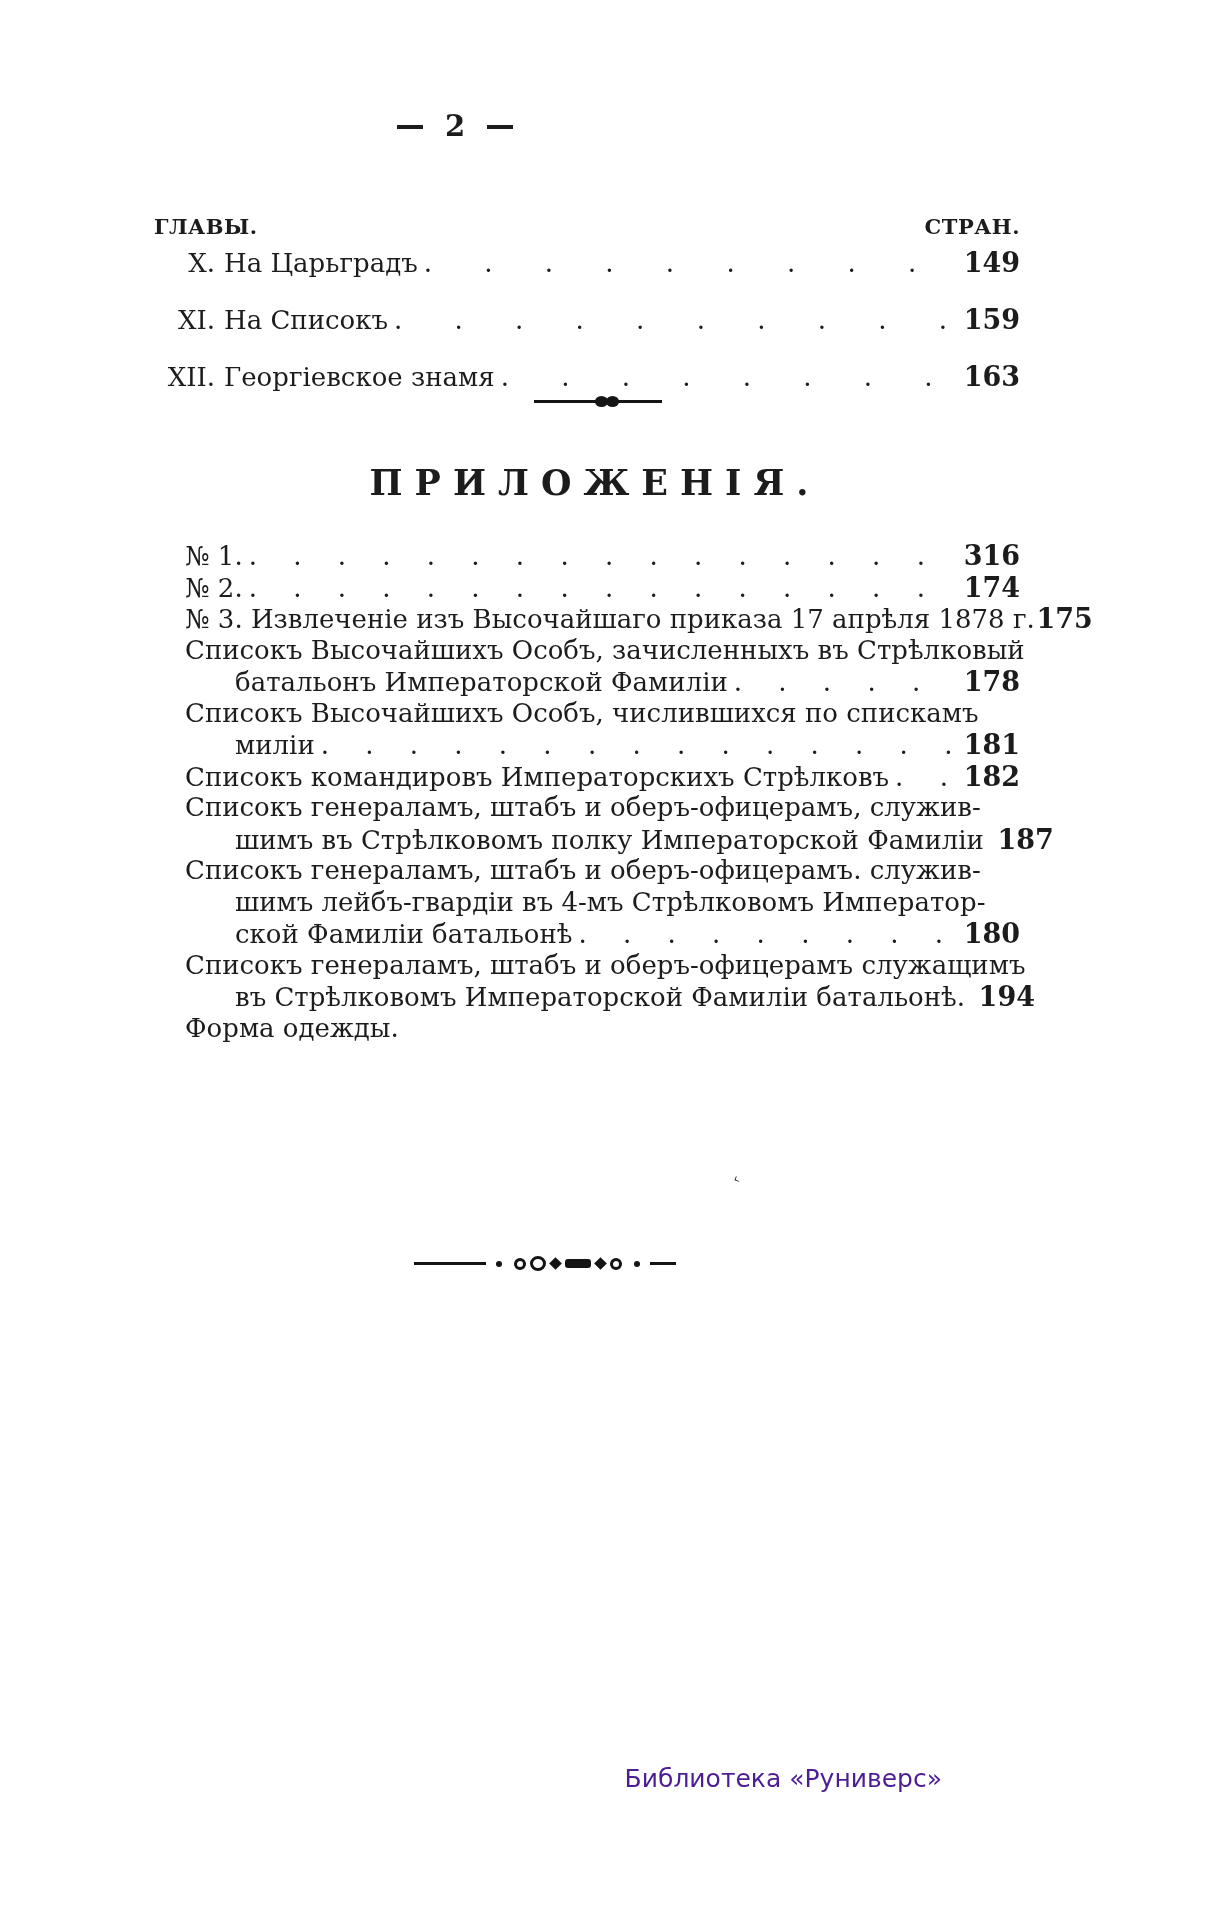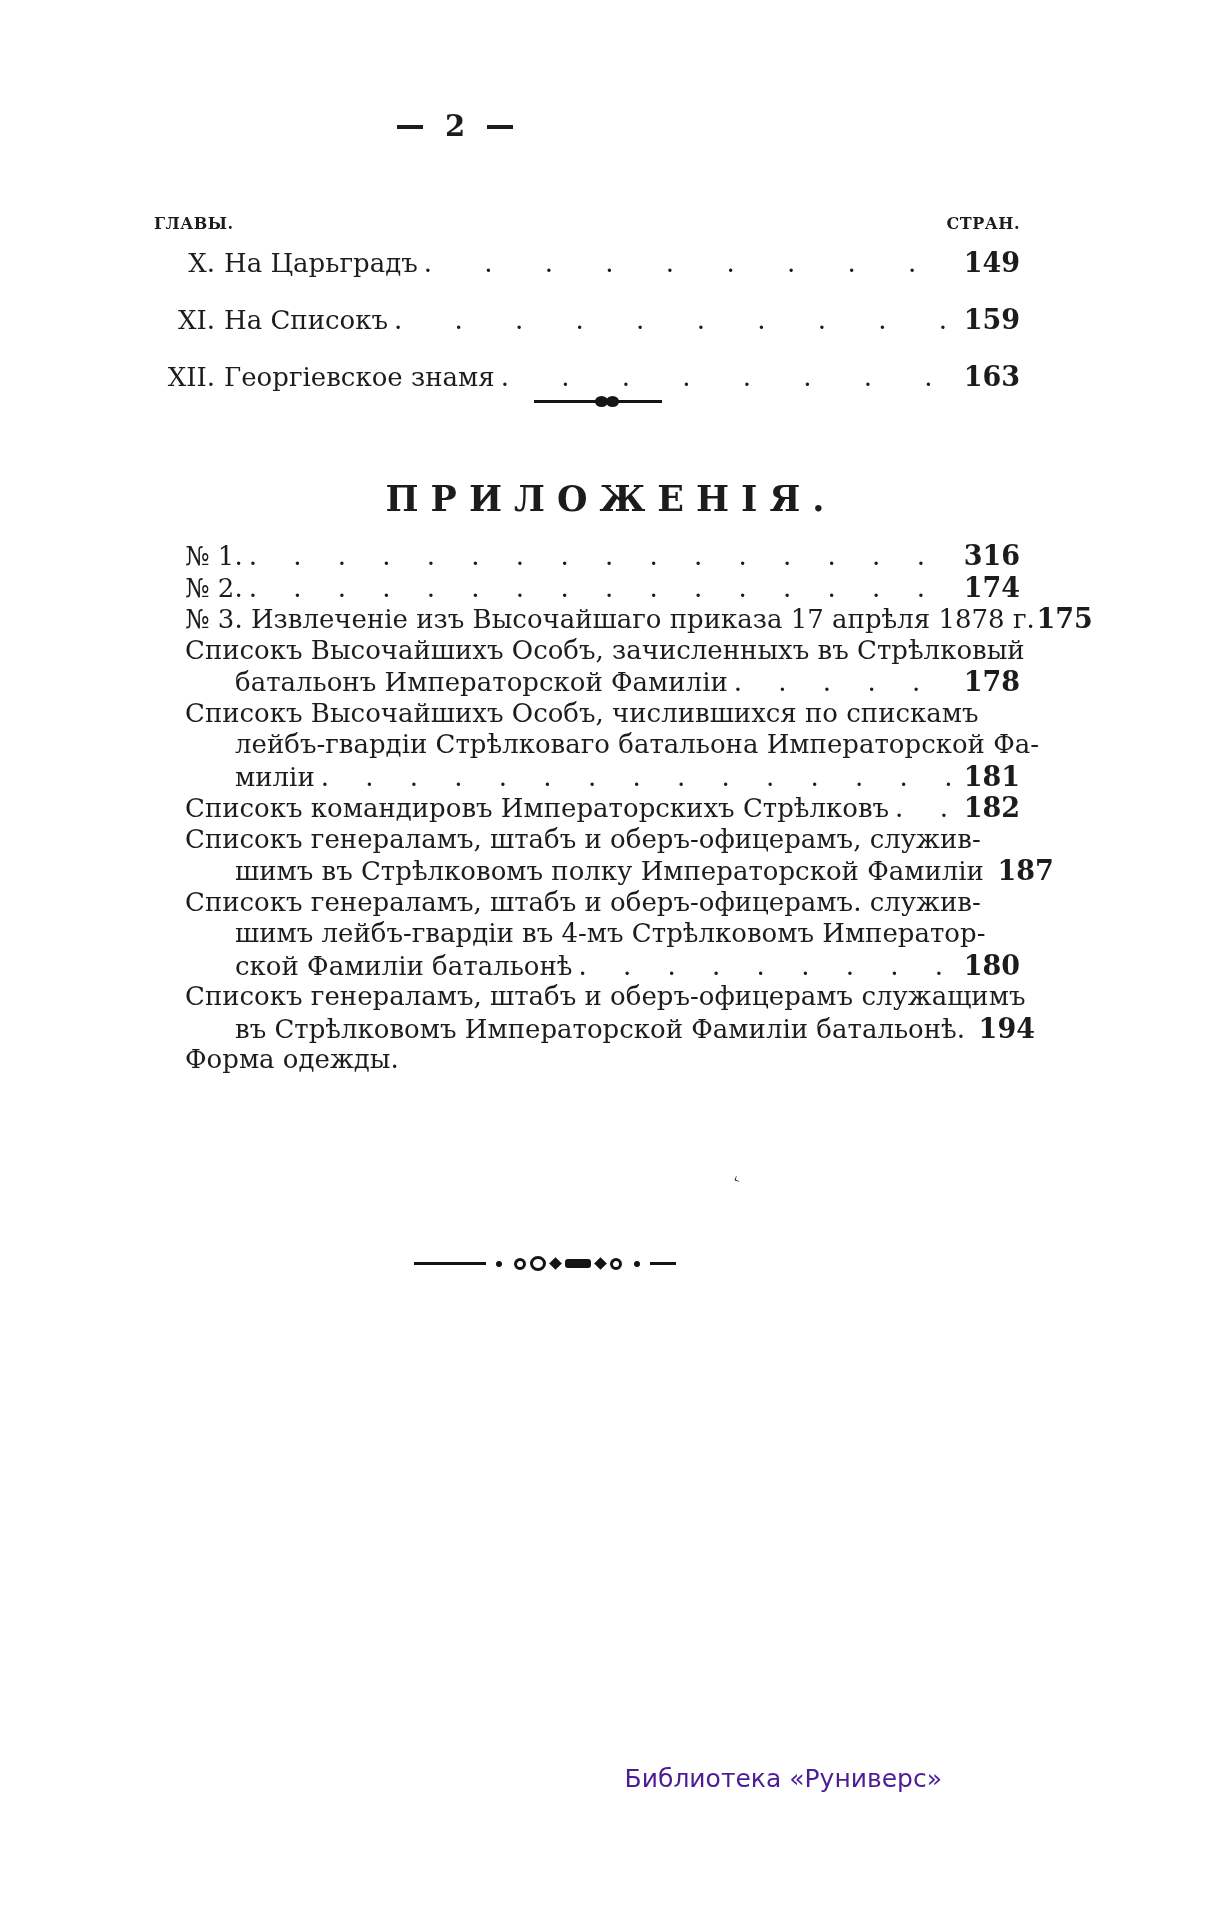--- a/index.html
+++ b/index.html
@@ -20,42 +20,42 @@
     transform:translateX(-120px);
   }
   .hdash{display:inline-block;width:26px;height:4px;background:#1c1c1c;margin:0 22px;}
   .pn{font-size:29px;font-weight:bold;line-height:1;}
 
   
   .toc-head{
     position:absolute;top:214px;left:0;width:100%;
     display:flex;justify-content:space-between;align-items:baseline;
   }
-  .col-label{font-size:16px;font-weight:bold;letter-spacing:.5px;}
+  .col-label{font-size:21px;font-weight:bold;letter-spacing:.5px;}
   .col-label.left{padding-left:24px;}
 
   
   .chapters{position:absolute;top:234px;left:0;width:100%;}
   .ch-row{display:flex;align-items:baseline;height:57px;line-height:57px;font-size:26px;}
   .ch-num{width:85px;text-align:right;flex:0 0 auto;}
   .ch-title{padding-left:9px;white-space:nowrap;flex:0 0 auto;}
   .leader{flex:1 1 auto;overflow:hidden;white-space:nowrap;margin:0 6px;}
   .leader::after{content:". . . . . . . . . . . . . . . . . . . . . . . . . . . . . . . . . . . . . . . .";letter-spacing:14px;}
   .ch-row .leader::after{letter-spacing:22px;}
   .pagenum{width:58px;flex:0 0 auto;text-align:right;font-size:27px;font-weight:bold;}
 
   
   .divider{position:absolute;top:396px;left:0;width:100%;display:flex;justify-content:center;align-items:center;transform:translateX(23px);}
   .d-line{height:3px;background:#151515;}
   .d-circ{width:13px;height:11px;border-radius:50%;background:#151515;margin:0 -1px;}
 
   
   .appendix-title{
     position:absolute;top:462px;left:0;width:100%;
-    margin:16px;text-align:center;
+    margin:0;text-align:center;
     font-size:35px;font-weight:bold;letter-spacing:12px;
     transform:translateX(20px);
   }
   .appendix{position:absolute;top:540px;left:0;width:100%;}
   .ap-line{display:flex;align-items:baseline;height:31.5px;line-height:31.5px;font-size:26px;}
   .ap-text{white-space:nowrap;flex:0 0 auto;}
   .ind-first{padding-left:55px;}
   .ind-cont{padding-left:105px;}
   .ap-line.fill{display:block;width:832px;box-sizing:border-box;text-align:justify;text-align-last:justify;}
   .ap-line .spacer{flex:1 1 auto;}
@@ -145,21 +145,20 @@
         <span class="spacer"></span>
         <span class="pagenum">175</span>
       </div>
       <div class="ap-line fill"><span class="ap-text ind-first">Списокъ Высочайшихъ Особъ, зачисленныхъ въ Стрѣлковый</span></div>
       <div class="ap-line">
         <span class="ap-text ind-cont">батальонъ Императорской Фамиліи</span>
         <span class="leader"></span>
         <span class="pagenum">178</span>
       </div>
       <div class="ap-line fill"><span class="ap-text ind-first">Списокъ Высочайшихъ Особъ, числившихся по спискамъ</span></div>
-      <div class="ap-line fill"><span class="ap-text ind-cont">лейбъ-гвардіи Стрѣлковаго батальона Императорской Фа-</span></div>
       <div class="ap-line">
         <span class="ap-text ind-cont">миліи</span>
         <span class="leader"></span>
         <span class="pagenum">181</span>
       </div>
       <div class="ap-line">
         <span class="ap-text ind-first">Списокъ командировъ Императорскихъ Стрѣлковъ</span>
         <span class="leader"></span>
         <span class="pagenum">182</span>
       </div>

